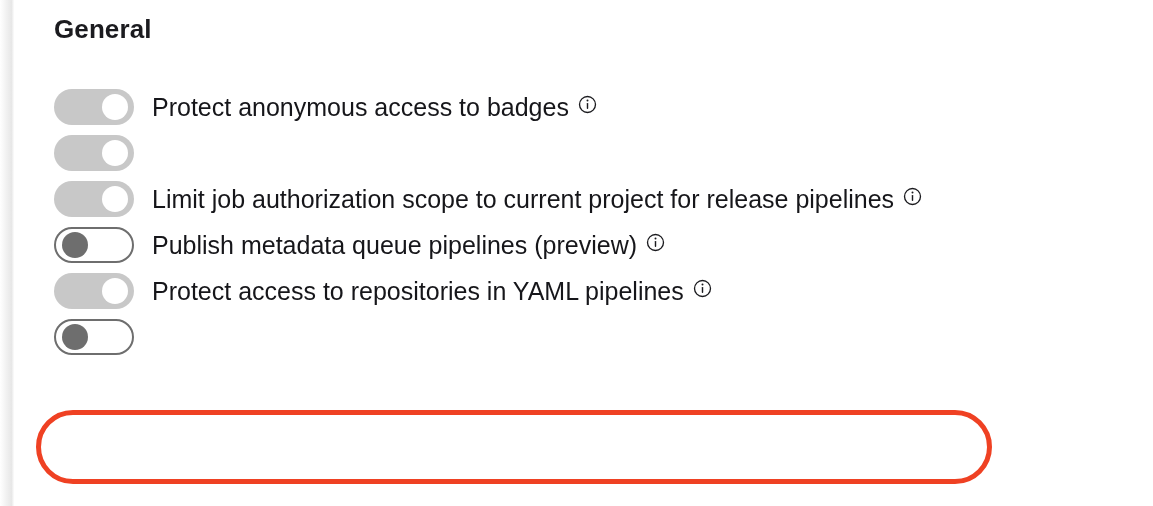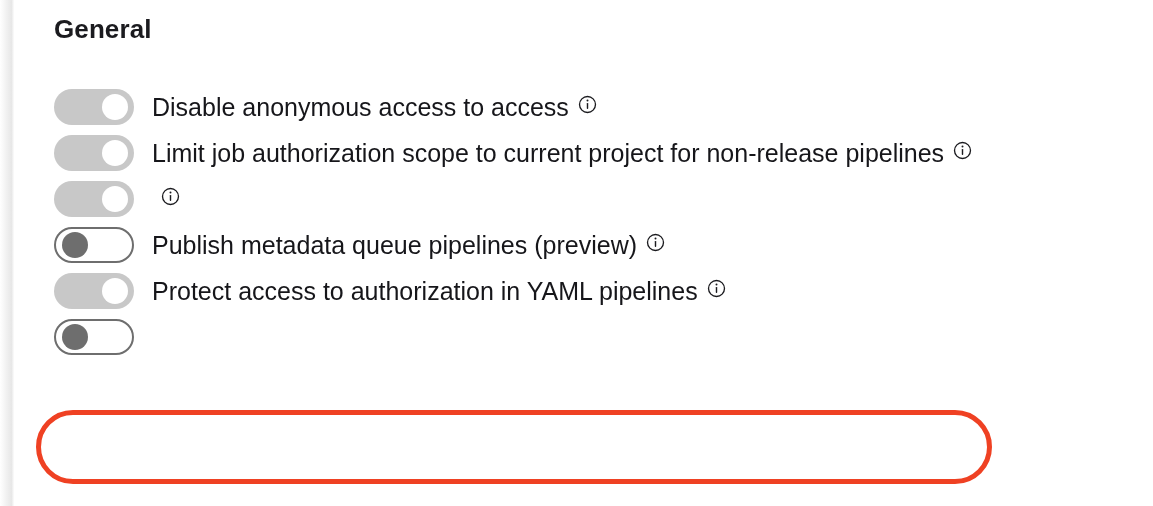--- a/index.html
+++ b/index.html
@@ -159,61 +159,56 @@
 
   <div class="content">
 
     <div class="section-title">General</div>
 
     <div class="settings-list" id="settings-list">
         <div class="setting-row">
           <div class="toggle state-grey-on">
             <span class="knob"></span>
           </div>
-          <div class="setting-label"><span>Disable anonymous access to access</span><span class="info-icon"><svg viewBox="0 0 20 20" width="19" height="19" aria-hidden="true">
-                <circle cx="10" cy="10" r="8.4" fill="none" stroke="#1b1b1f" stroke-width="1.4"></circle>
-                <circle cx="10" cy="5.7" r="1.05" fill="#1b1b1f"></circle>
-                <rect x="9.25" y="8.3" width="1.5" height="6.4" rx="0.7" fill="#1b1b1f"></rect>
-              </svg></span></div>
-        </div>
-        <div class="setting-row">
-          <div class="toggle state-grey-on">
-            <span class="knob"></span>
-          </div>
-          <div class="setting-label"><span>Limit job authorization scope to current project for non-release pipelines</span><span class="info-icon"><svg viewBox="0 0 20 20" width="19" height="19" aria-hidden="true">
-                <circle cx="10" cy="10" r="8.4" fill="none" stroke="#1b1b1f" stroke-width="1.4"></circle>
-                <circle cx="10" cy="5.7" r="1.05" fill="#1b1b1f"></circle>
-                <rect x="9.25" y="8.3" width="1.5" height="6.4" rx="0.7" fill="#1b1b1f"></rect>
-              </svg></span></div>
-        </div>
-        <div class="setting-row">
-          <div class="toggle state-grey-on">
-            <span class="knob"></span>
-          </div>
-          <div class="setting-label"><span class="info-icon"><svg viewBox="0 0 20 20" width="19" height="19" aria-hidden="true">
+          <div class="setting-label"><span>Protect anonymous access to badges</span><span class="info-icon"><svg viewBox="0 0 20 20" width="19" height="19" aria-hidden="true">
+                <circle cx="10" cy="10" r="8.4" fill="none" stroke="#1b1b1f" stroke-width="1.4"></circle>
+                <circle cx="10" cy="5.7" r="1.05" fill="#1b1b1f"></circle>
+                <rect x="9.25" y="8.3" width="1.5" height="6.4" rx="0.7" fill="#1b1b1f"></rect>
+              </svg></span></div>
+        </div>
+        <div class="setting-row">
+          <div class="toggle state-grey-on">
+            <span class="knob"></span>
+          </div>
+        </div>
+        <div class="setting-row">
+          <div class="toggle state-grey-on">
+            <span class="knob"></span>
+          </div>
+          <div class="setting-label"><span>Limit job authorization scope to current project for release pipelines</span><span class="info-icon"><svg viewBox="0 0 20 20" width="19" height="19" aria-hidden="true">
                 <circle cx="10" cy="10" r="8.4" fill="none" stroke="#1b1b1f" stroke-width="1.4"></circle>
                 <circle cx="10" cy="5.7" r="1.05" fill="#1b1b1f"></circle>
                 <rect x="9.25" y="8.3" width="1.5" height="6.4" rx="0.7" fill="#1b1b1f"></rect>
               </svg></span></div>
         </div>
         <div class="setting-row">
           <div class="toggle state-off">
             <span class="knob"></span>
           </div>
           <div class="setting-label"><span>Publish metadata queue pipelines (preview)</span><span class="info-icon"><svg viewBox="0 0 20 20" width="19" height="19" aria-hidden="true">
                 <circle cx="10" cy="10" r="8.4" fill="none" stroke="#1b1b1f" stroke-width="1.4"></circle>
                 <circle cx="10" cy="5.7" r="1.05" fill="#1b1b1f"></circle>
                 <rect x="9.25" y="8.3" width="1.5" height="6.4" rx="0.7" fill="#1b1b1f"></rect>
               </svg></span></div>
         </div>
         <div class="setting-row">
           <div class="toggle state-grey-on">
             <span class="knob"></span>
           </div>
-          <div class="setting-label"><span>Protect access to authorization in YAML pipelines</span><span class="info-icon"><svg viewBox="0 0 20 20" width="19" height="19" aria-hidden="true">
+          <div class="setting-label"><span>Protect access to repositories in YAML pipelines</span><span class="info-icon"><svg viewBox="0 0 20 20" width="19" height="19" aria-hidden="true">
                 <circle cx="10" cy="10" r="8.4" fill="none" stroke="#1b1b1f" stroke-width="1.4"></circle>
                 <circle cx="10" cy="5.7" r="1.05" fill="#1b1b1f"></circle>
                 <rect x="9.25" y="8.3" width="1.5" height="6.4" rx="0.7" fill="#1b1b1f"></rect>
               </svg></span></div>
         </div>
         <div class="setting-row">
           <div class="toggle state-off">
             <span class="knob"></span>
           </div>
         </div>

